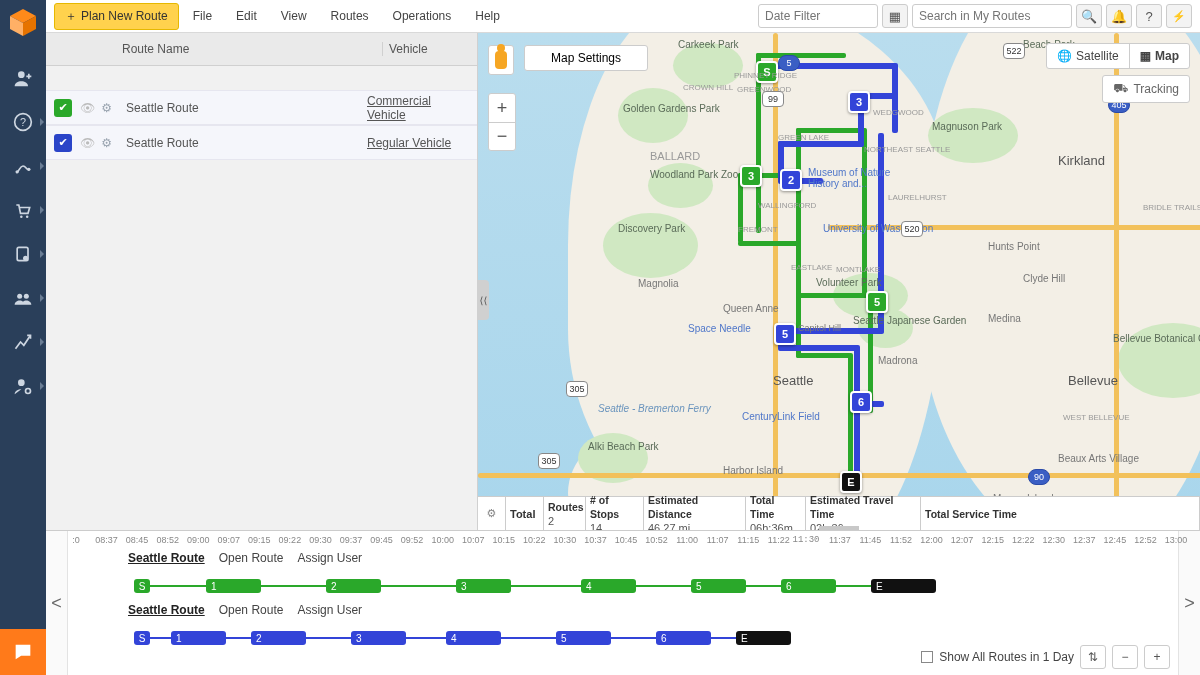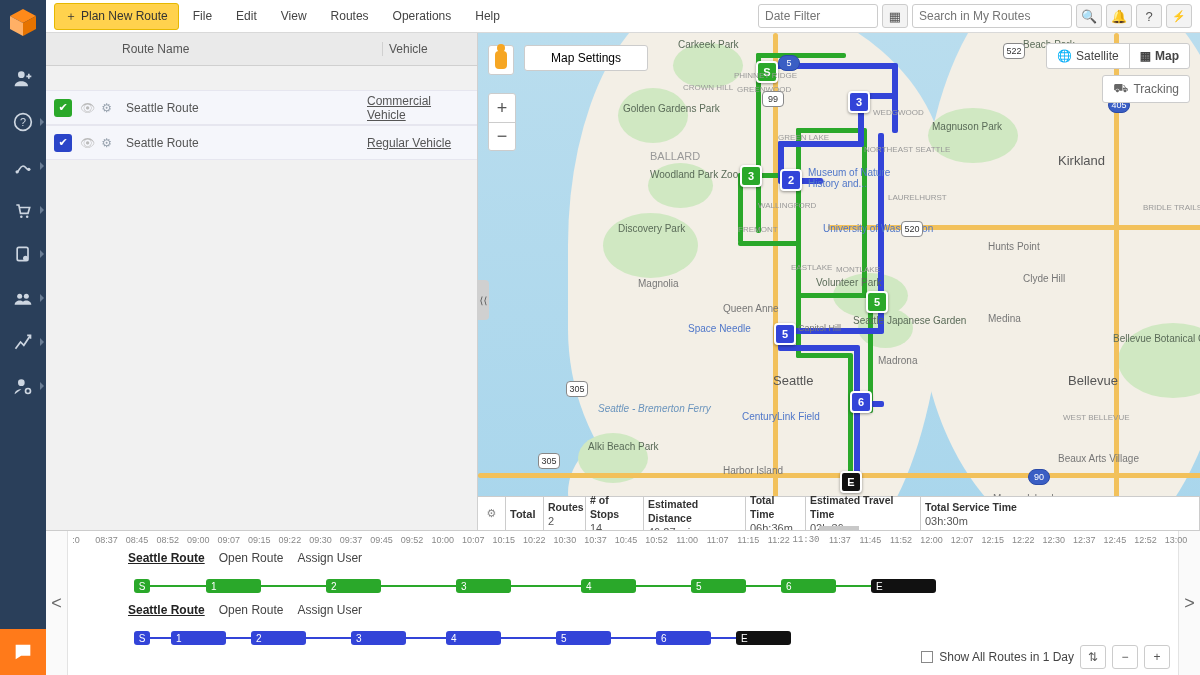--- a/index.html
+++ b/index.html
@@ -438,35 +438,34 @@
         <span>Total</span>
       </div>
     <div class="cell" style="width:42px;">
         <span class="h">Routes</span>
         <span class="v">2</span>
       </div>
     <div class="cell" style="width:58px;">
         <span class="h"># of Stops</span>
         <span class="v">14</span>
       </div>
-    <div class="cell" style="width:102px;justify-content:space-between;">
+    <div class="cell" style="width:102px;">
         <span class="h">Estimated Distance</span>
         <span class="v">46.27 mi</span>
       </div>
     <div class="cell" style="width:60px;">
         <span class="h">Total Time</span>
         <span class="v">06h:36m</span>
       </div>
     <div class="cell" style="width:115px;">
         <span class="h">Estimated Travel Time</span>
         <span class="v">02h:36m</span>
       </div>
     <div class="cell" style="flex:1;">
         <span class="h">Total Service Time</span>
-        <span class="v">03h:30m</span>
       </div>
     <div class="pull">⌄⌄</div>
   </div>
 </div>
 
 <div id="timeline">
   <div class="navL">&lt;</div>
   <div class="navR">&gt;</div>
   <div class="inner">
     <div class="ticks" id="ticks">

